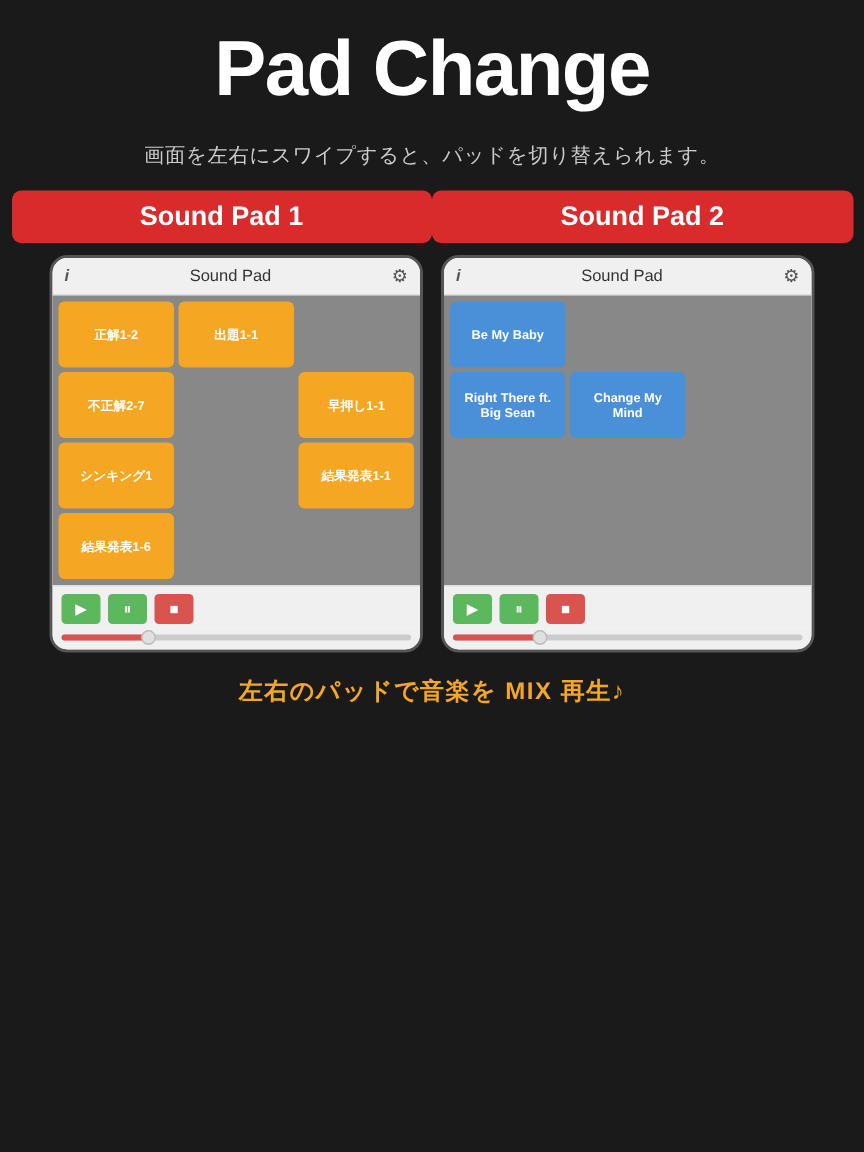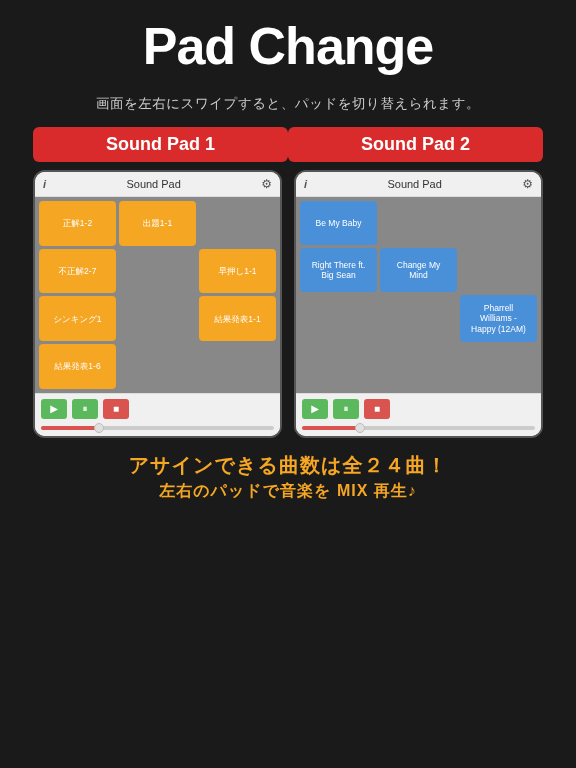--- a/index.html
+++ b/index.html
@@ -28,21 +28,21 @@
       color: #ccc;
       font-size: 13.5px;
       text-align: center;
       margin-top: 20px;
       letter-spacing: 0.5px;
     }
 
     
     .labels-row {
       display: flex;
-      width: 510px;
+      width: 561px;
       margin-top: 14px;
     }
     .pad-label {
       flex: 1;
       background: #d92b2b;
       color: #fff;
       font-size: 18px;
       font-weight: 700;
       text-align: center;
       padding: 7px 0;
@@ -100,21 +100,21 @@
       padding: 4px;
       background: #888;
       flex: 1;
     }
     .pad-cell {
       border-radius: 4px;
       display: flex;
       align-items: center;
       justify-content: center;
       font-size: 8.5px;
-      font-weight: 400;
+      font-weight: 700;
       color: #fff;
       text-align: center;
       padding: 8px;
       min-height: 44px;
       line-height: 1.2;
     }
     .pad-orange { background: #f5a623; color: #fff; }
     .pad-gray { background: #888; }
     .pad-blue { background: #4a90d9; color: #fff; }
 
@@ -281,36 +281,34 @@
     </div>
     <div class="pad-grid">
       <div class="pad-cell pad-blue">Be My Baby</div>
       <div class="pad-cell pad-gray"></div>
       <div class="pad-cell pad-gray"></div>
       <div class="pad-cell pad-blue">Right There ft. Big Sean</div>
       <div class="pad-cell pad-blue">Change My Mind</div>
       <div class="pad-cell pad-gray"></div>
       <div class="pad-cell pad-gray"></div>
       <div class="pad-cell pad-gray"></div>
-      <div class="pad-cell pad-blue">Pharrell Williams - Happy (12AM)</div>
       <div class="pad-cell pad-gray"></div>
       <div class="pad-cell pad-gray"></div>
       <div class="pad-cell pad-gray"></div>
     </div>
     <div class="phone-controls">
       <button class="ctrl-btn ctrl-play">▶</button>
       <button class="ctrl-btn ctrl-pause">⏸</button>
       <button class="ctrl-btn ctrl-stop">■</button>
     </div>
     <div class="phone-controls-row">
       <div class="progress-track">
         <div class="fill"></div>
         <div class="knob"></div>
       </div>
     </div>
   </div>
 
 </div>
 
 <div class="footer">
-  <div class="footer-line1">アサインできる曲数は全２４曲！</div>
   <div class="footer-line2">左右のパッドで音楽を MIX 再生♪</div>
 </div>
 
 </body></html>

